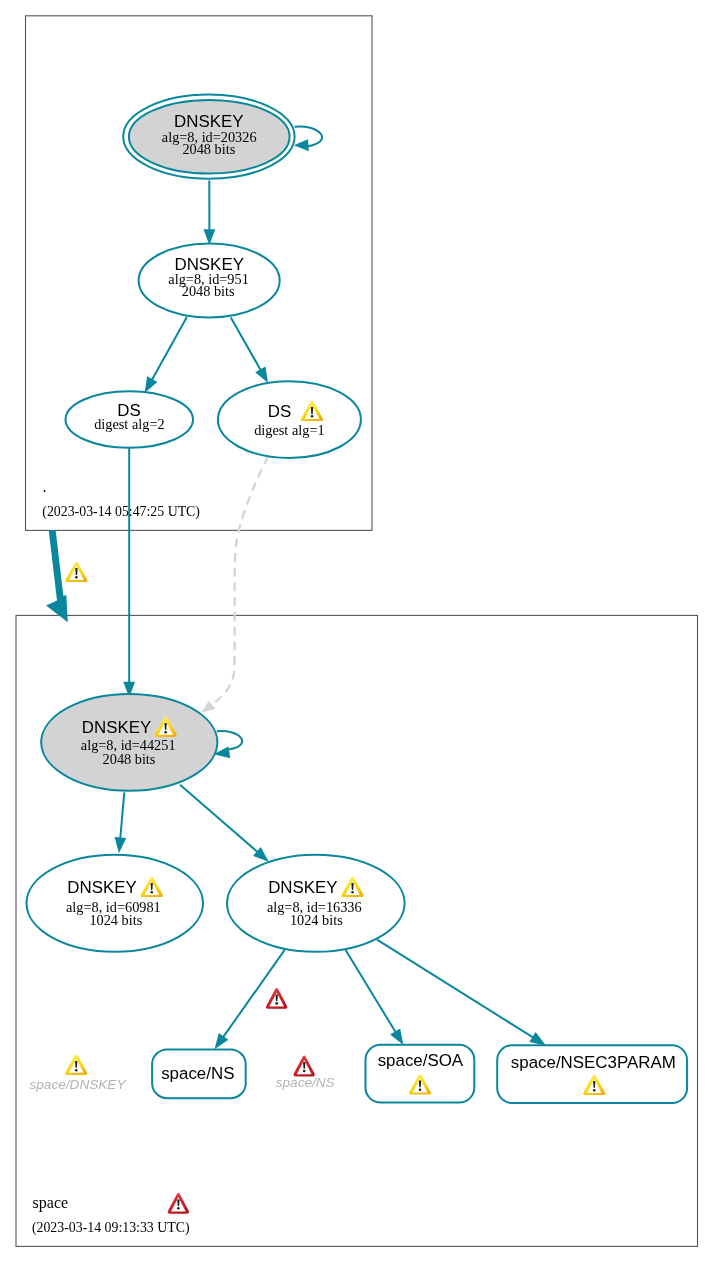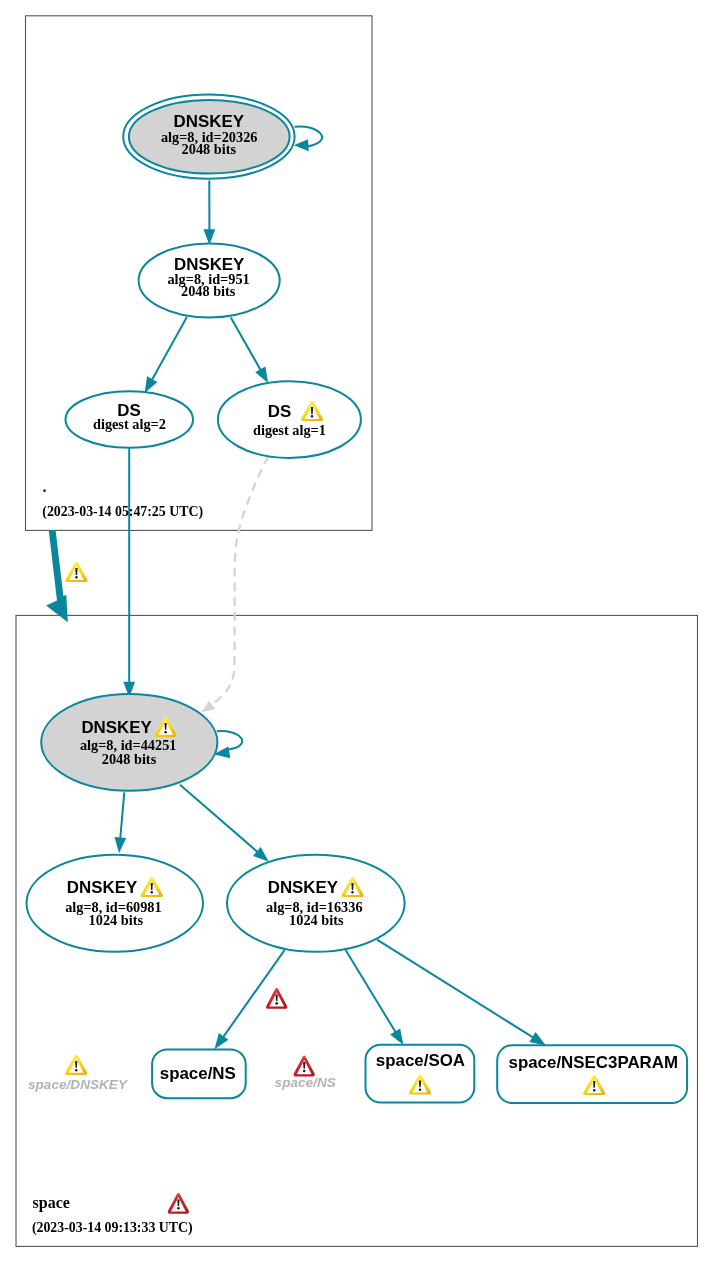--- a/index.html
+++ b/index.html
@@ -1,18 +1,18 @@
 <!DOCTYPE html>
 <html><head>
 <meta charset="utf-8">
 <title>DNSSEC Authentication Chain</title>
 <style>
   html,body{margin:0;padding:0;background:#ffffff;}
   body{width:713px;height:1263px;overflow:hidden;font-family:"Liberation Sans",sans-serif;}
-  #canvas{position:relative;width:713px;height:1263px;font-weight:bold;}
+  #canvas{position:relative;width:713px;height:1263px;}
   svg#scene{display:block;width:713px;height:1263px;}
   #canvas{will-change:transform;}
   .ttl{font-family:"Liberation Sans",sans-serif;font-size:16.9px;fill:#000;}
   .sub{font-family:"Liberation Serif",serif;font-size:14.3px;fill:#000;}
   .clbl{font-family:"Liberation Serif",serif;font-size:16px;fill:#000;}
   .cts{font-family:"Liberation Serif",serif;font-size:13.85px;fill:#000;}
   .flbl{font-family:"Liberation Sans",sans-serif;font-size:13.6px;fill:#b3b3b3;font-style:italic;}
   .nodeline{stroke:#0a879c;stroke-width:2;}
   .edge{fill:none;stroke:#0a879c;stroke-width:2;}
   .edgefill{fill:#0a879c;stroke:none;}

